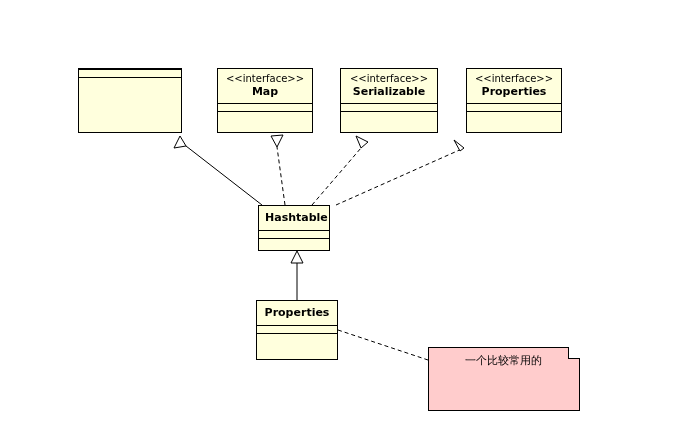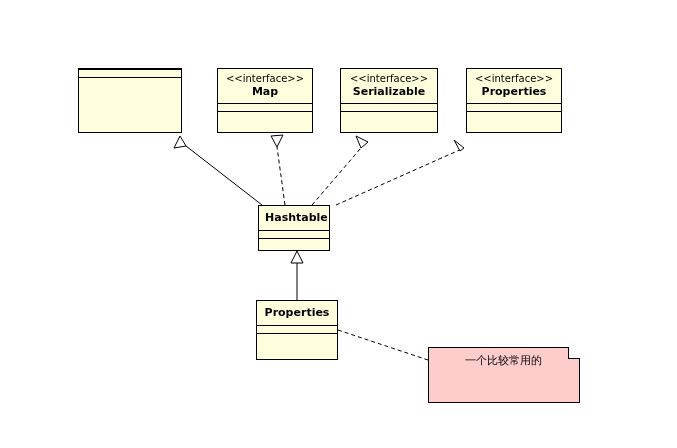--- a/index.html
+++ b/index.html
@@ -163,18 +163,18 @@
     <div class="uml-sep"></div>
     <div class="uml-sep2"></div>
   </div>
 
   <div class="uml-class" style="left:256px; top:300px; width:82px; height:60px;">
     <span class="cls-name-only">Properties</span>
     <div class="uml-sep"></div>
     <div class="uml-sep2"></div>
   </div>
 
-  <div class="note" style="left:428px; top:347px; width:152px; height:56px;padding-left:36px;">
+  <div class="note" style="left:428px; top:347px; width:152px; height:64px;padding-left:36px;">
     <span class="fold"></span>
     <span class="note-line">一个比较常用的</span>
   </div>
 
 </div>
 
 </body></html>

